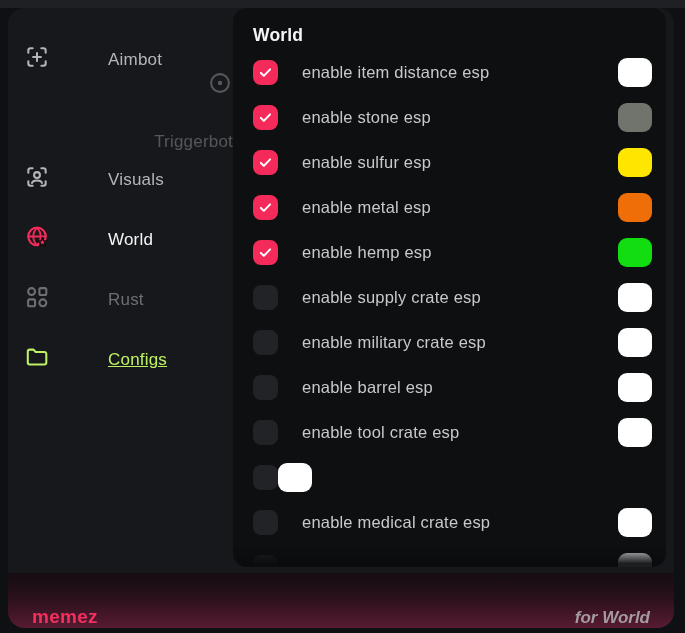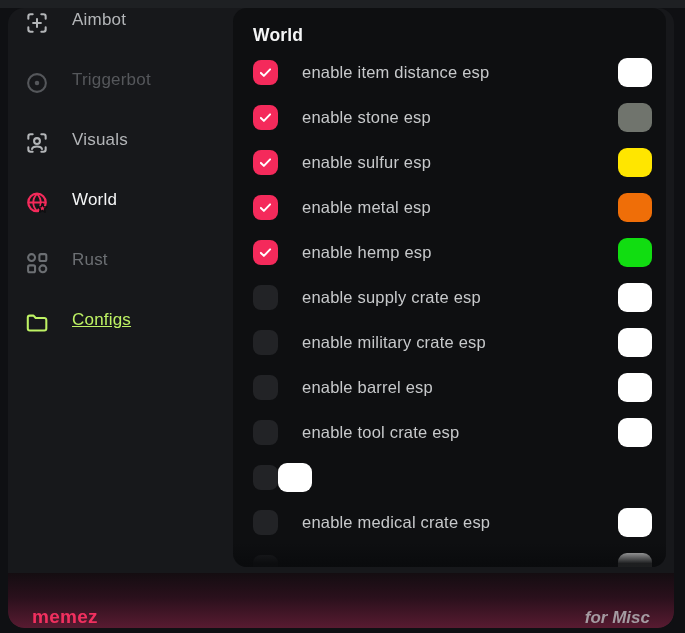--- a/index.html
+++ b/index.html
@@ -15,28 +15,28 @@
   .window {
     position:absolute; left:8px; top:8px; width:666px; height:620px;
     background:#17181b; border-radius:16px; overflow:hidden;
     display:flex; flex-direction:column;
   }
   .content-row { display:flex; height:559px; }
 
   
   .sidebar { width:225px; flex:0 0 225px; padding-top:2px; }
   .nav-item {
-    height:60px; display:flex; align-items:flex-start; padding-left:16px; cursor:pointer;
+    height:60px; display:flex; align-items:flex-end; padding-left:16px; cursor:pointer;gap:36px;
   }
   .nav-icon { width:26px; height:26px; flex:0 0 26px; display:flex; align-items:center; justify-content:center; }
   .nav-icon svg { width:26px; height:26px; display:block; }
   .nav-label { margin-left:22px; font-size:17px; font-weight:500; letter-spacing:.2px; }
 
   .state-bright { color:#b3b5b8; }
-  .state-dim    { color:#55575b; }
+  .state-dim    { color:#55575b;flex-direction:column; }
   .state-muted  { color:#6c6f73; }
   .state-soft   { color:#bef264;text-decoration:underline; }
   .state-active .nav-label { color:#f4f5f6; }
   .state-active .nav-icon  { color:var(--accent); }
 
   
   .panel {
     flex:1; margin:0 8px 0 0; background:#0e0f11; border-radius:14px;
     position:relative; overflow:hidden; padding:14px 14px 0 20px;
   }
@@ -216,15 +216,15 @@
             <span class="esp-label"></span>
             <span class="swatch" style="background:#ffffff"></span>
           </div>
         </div>
       <div class="panel-fade"></div>
     </div>
   </div>
   <div class="footer-gap"></div>
   <div class="footer">
     <span class="brand">memez</span>
-    <span class="tagline">for Misc</span>
+    <span class="tagline">for World</span>
   </div>
 </div>
 
 </body></html>

